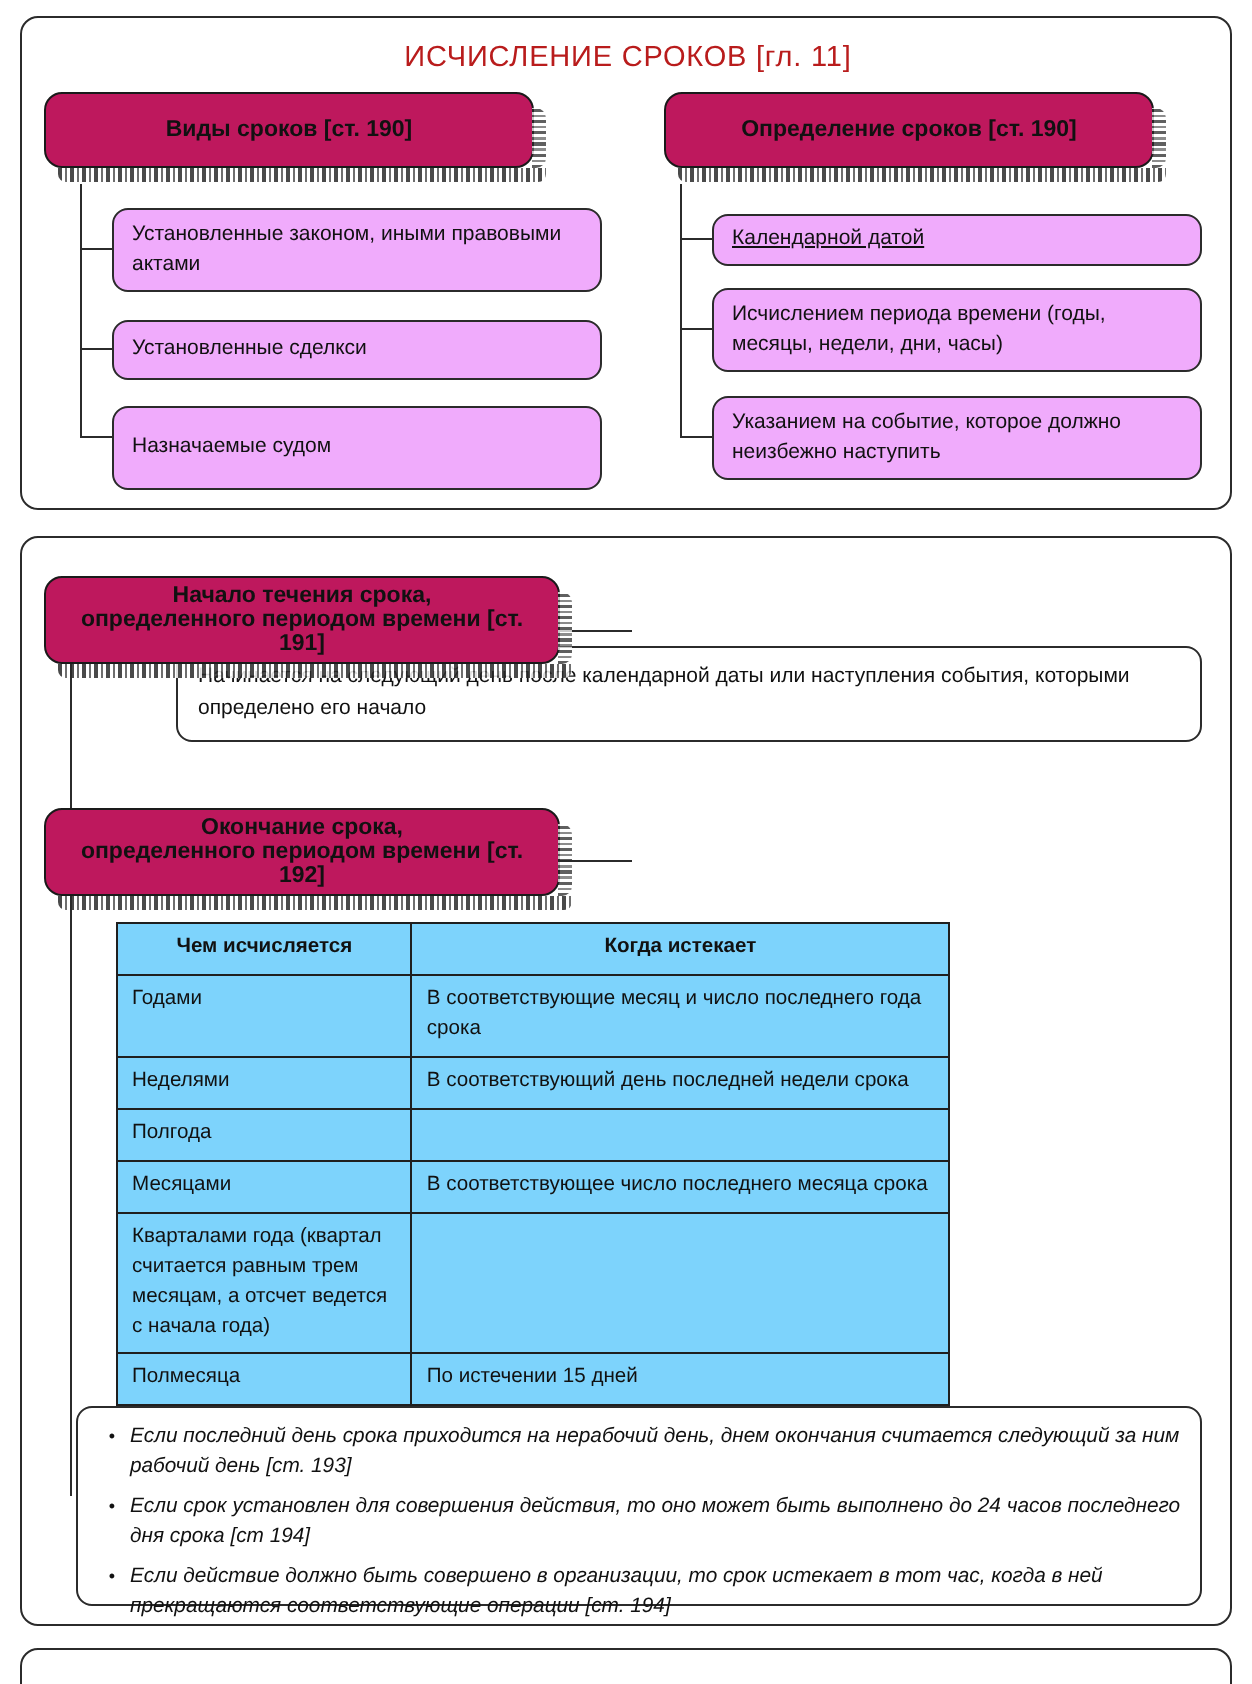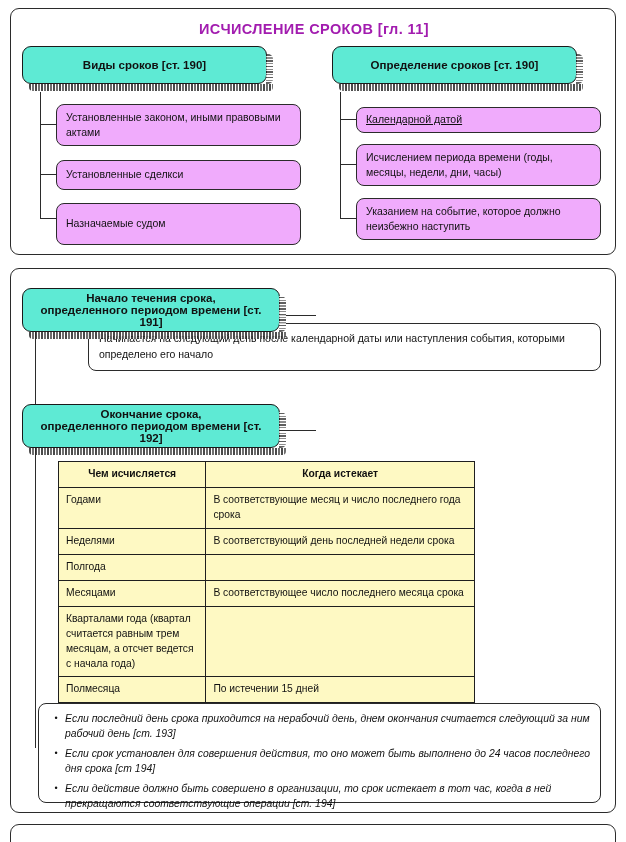--- a/index.html
+++ b/index.html
@@ -33,31 +33,31 @@
   #panel-mid    { left: 10px;  top: 268px; width: 606px; height: 545px; }
   #panel-bottom { left: 10px;  top: 824px; width: 606px; height: 40px; }
 
   
   .main-title {
     position: absolute;
     left: 0; top: 12px;
     width: 606px;
     text-align: center;
     font-size: 14.5px;
-    font-weight: bold;
+    font-weight: normal;
     letter-spacing: 0.4px;
-    color: #a21caf;
+    color: #b91c1c;
   }
 
   
   .hbox {
     position: absolute;
     border: 1.5px solid #1a1a1a;
     border-radius: 9px;
-    background: #5eead4;
+    background: #be185d;
     display: flex;
     align-items: center;
     justify-content: center;
     font-weight: bold;
     font-size: 11.5px;
     text-align: center;
     padding: 3px 8px;
     z-index: 5;
   }
   
@@ -150,21 +150,21 @@
   #trunk-mid    { left: 35px;  top: 332px; height: 100px; }
   #trunk-mid2   { left: 35px;  top: 448px; height: 300px; }
 
   
   .tbl {
     position: absolute;
     left: 58px; top: 461px;
     width: 417px;
     border-collapse: collapse;
     font-size: 10.3px;
-    background: #fef9c3;
+    background: #7dd3fc;
     z-index: 4;
   }
   .tbl th, .tbl td {
     border: 1.2px solid #1f1f1f;
     padding: 5px 7px;
     text-align: left;
     vertical-align: top;
     line-height: 1.45;
     font-weight: normal;
   }

